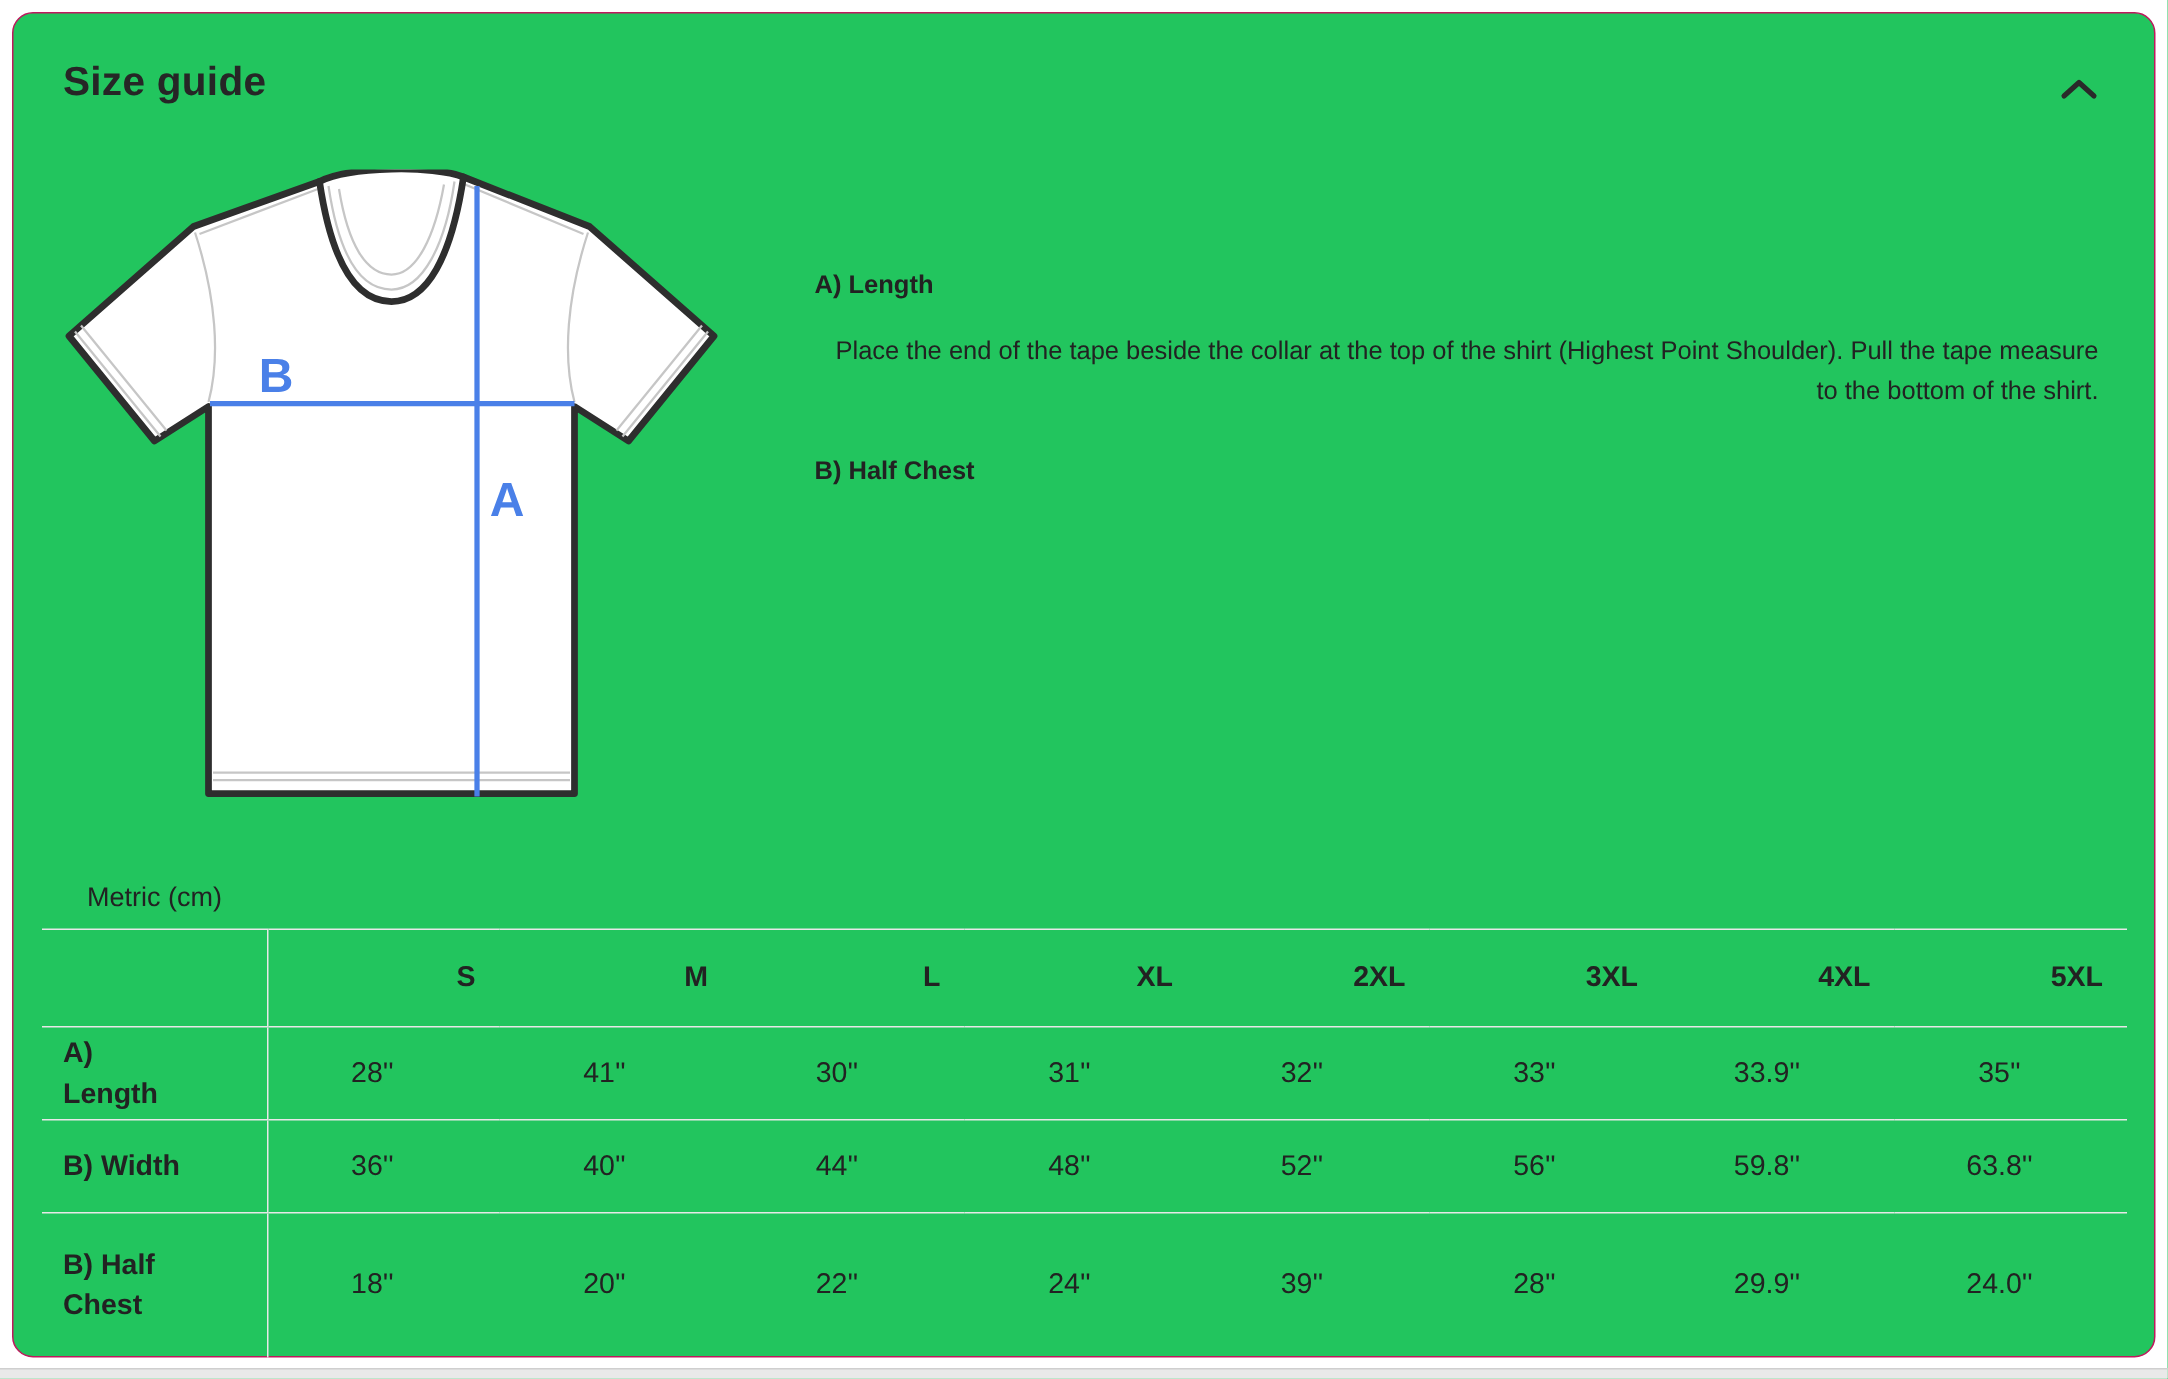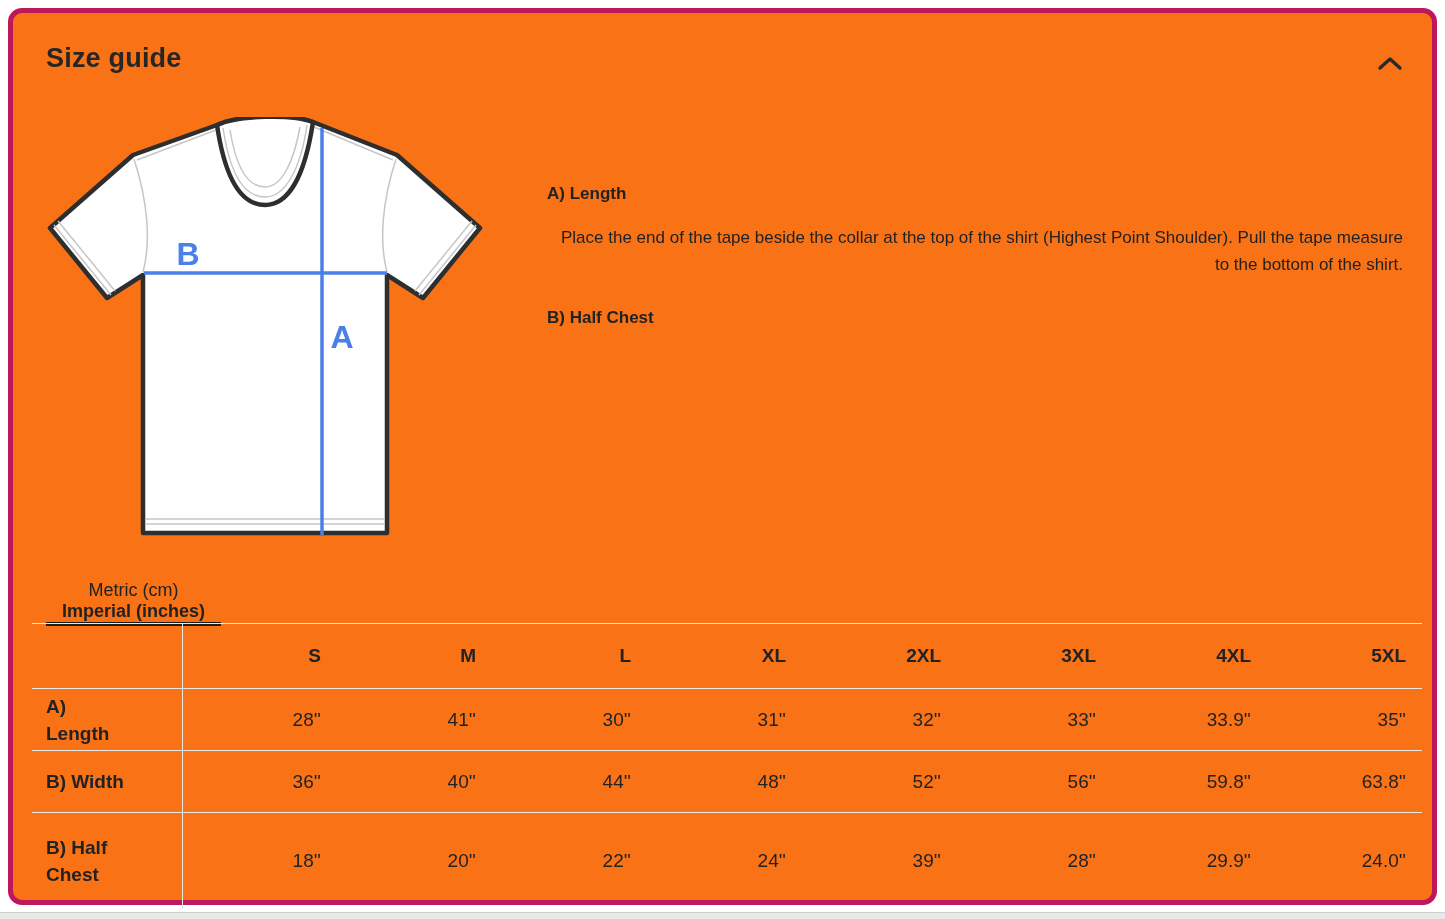--- a/index.html
+++ b/index.html
@@ -5,21 +5,21 @@
   :root { --accent: #4a80e8; --ink: #222222; --line: #e8e8e8; }
   * { box-sizing: border-box; }
   html, body { margin: 0; padding: 0; }
   body {
     width: 1445px; height: 919px; position: relative; overflow: hidden;
     background: #ffffff; color: var(--ink);
     font-family: "Liberation Sans", sans-serif;
   }
   .card {
     position: absolute; left: 8px; top: 8px; width: 1429px; height: 897px;
-    background: #f97316; border: 5px solid #be185d; border-radius: 14px;
+    background: #22c55e; border: 1px solid #be185d; border-radius: 14px;
   }
   .page-title {
     position: absolute; left: 33px; top: 30px;
     font-size: 27px; font-weight: 600; letter-spacing: .2px; color: #262626;
   }
   .collapse-btn {
     position: absolute; left: 1354px; top: 32px; width: 46px; height: 38px;
     background: none; border: none; padding: 4px; cursor: pointer;
     display: flex; align-items: center; justify-content: center;
   }
@@ -42,21 +42,21 @@
     position: absolute; left: 19px; top: 610px; width: 1390px;
     border-collapse: collapse; font-size: 19px; color: var(--ink);
     border-top: 1px solid var(--line);
   }
   .size-table thead tr { height: 65px; }
   .size-table tbody tr.r1, .size-table tbody tr.r2 { height: 62px; }
   .size-table tbody tr.r3 { height: 96px; }
   .size-table thead tr, .size-table tbody tr.r1, .size-table tbody tr.r2 { border-bottom: 1px solid var(--line); }
   .size-table th, .size-table td { vertical-align: middle; font-weight: normal; }
   .size-table .colhead { text-align: right; padding-right: 16px; font-weight: 700; }
-  .size-table td { text-align: right; padding-right: 16px; margin-left: 31px; }
+  .size-table td { text-align: center; padding-right: 16px; margin-left: 31px; }
   .size-table .rowhead {
     text-align: left; padding-left: 14px; padding-right: 56px;
     font-weight: 700; line-height: 27px; border-right: 1px solid var(--line);
   }
   .size-table thead .corner { border-right: 1px solid var(--line); }
   .below-strip {
     position: absolute; left: 0; top: 912px; width: 1445px; height: 7px;
     background: #e9e9e9; border-top: 1px solid #cfcfcf;
   }
 </style>
@@ -103,21 +103,20 @@
   </div>
 
   <div class="instructions">
     <h3>A) Length</h3>
     <p>Place the end of the tape beside the collar at the top of the shirt (Highest Point Shoulder). Pull the tape measure to the bottom of the shirt.</p>
     <h3>B) Half Chest</h3>
   </div>
 
   <div class="tabs">
     <button class="tab">Metric (cm)</button>
-    <button class="tab active">Imperial (inches)</button>
   </div>
 
   <table class="size-table">
     <colgroup>
       <col style="width:150px">
       <col style="width:155px">
         <col style="width:155px">
         <col style="width:155px">
         <col style="width:155px">
       <col style="width:155px">

